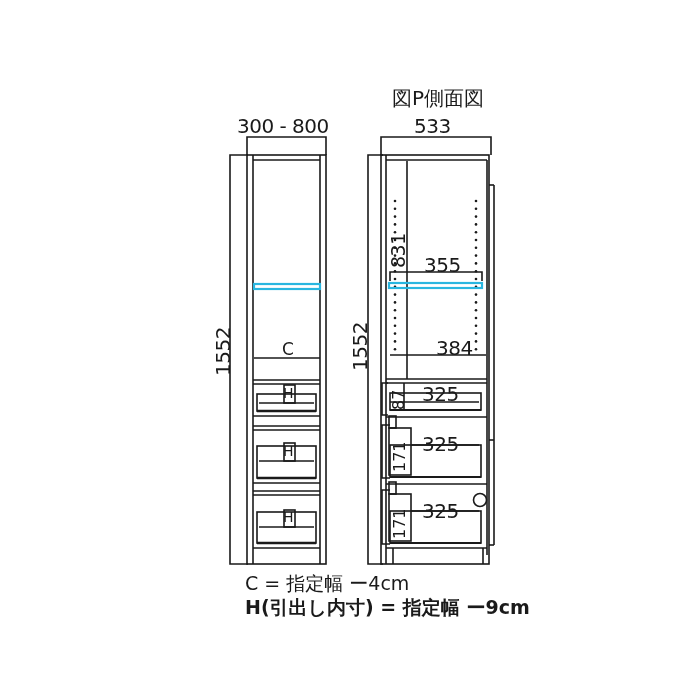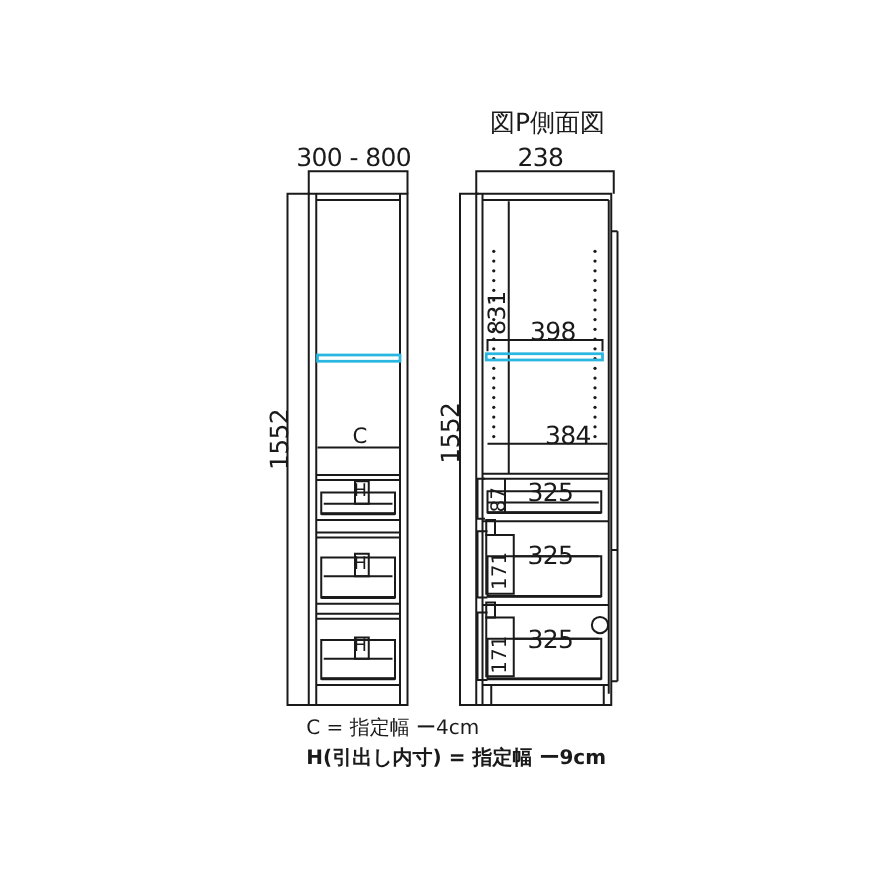--- a/index.html
+++ b/index.html
@@ -1,20 +1,20 @@
 <!DOCTYPE html>
 <html><head>
 <meta charset="utf-8">
 <style>
   html,body{margin:0;padding:0;background:#ffffff;}
   body{width:700px;height:700px;position:relative;overflow:hidden;font-family:"DejaVu Sans","Liberation Sans",sans-serif;color:#1a1a1a;}
   .lbl{position:absolute;font-family:"DejaVu Sans","Liberation Sans",sans-serif;color:#1a1a1a;white-space:nowrap;line-height:1;}
   .dim{font-size:20px;letter-spacing:-0.5px;}
   .title{font-size:20px;font-weight:normal;}
-  .note{font-size:16px;text-align:center;}
+  .note{font-size:19px;text-align:center;}
   .vert{transform-origin:left top;transform:rotate(-90deg);}
   svg{position:absolute;left:0;top:0;}
 </style>
 </head>
 <body>
 
 <svg width="700" height="700" viewBox="0 0 700 700" xmlns="http://www.w3.org/2000/svg">
   <g fill="none" stroke="#1a1a1a" stroke-width="1.6">
 
     <g>
@@ -165,24 +165,24 @@
 
 <div class="lbl title" style="left:392px;top:88px;">図P側面図</div>
 
 <div class="lbl dim" style="left:237px;top:116px;text-align:center;">300 - 800</div>
 <div class="lbl dim vert" style="left:213px;top:376px;">1552</div>
 <div class="lbl dim" style="left:282px;top:341px;font-size:17px;">C</div>
 <div class="lbl" style="left:283px;top:386px;font-size:14px;">H</div>
 <div class="lbl" style="left:283px;top:444px;font-size:14px;">H</div>
 <div class="lbl" style="left:283px;top:510px;font-size:14px;">H</div>
 
-<div class="lbl dim" style="left:414px;top:116px;">238</div>
+<div class="lbl dim" style="left:414px;top:116px;">533</div>
 <div class="lbl dim vert" style="left:350px;top:371px;">1552</div>
 <div class="lbl dim vert" style="left:389px;top:268px;font-size:19px;">831</div>
-<div class="lbl dim" style="left:424px;top:255px;">398</div>
+<div class="lbl dim" style="left:424px;top:255px;">355</div>
 <div class="lbl dim" style="left:436px;top:338px;">384</div>
 
 <div class="lbl dim" style="left:422px;top:384px;">325</div>
 <div class="lbl vert" style="left:391px;top:410px;font-size:16px;">87</div>
 <div class="lbl dim" style="left:422px;top:434px;">325</div>
 <div class="lbl vert" style="left:392px;top:472px;font-size:16px;">171</div>
 <div class="lbl dim" style="left:422px;top:501px;">325</div>
 <div class="lbl vert" style="left:392px;top:539px;font-size:16px;">171</div>
 
 <div class="lbl note" style="left:245px;top:574px;">C = 指定幅 ー4cm</div>

